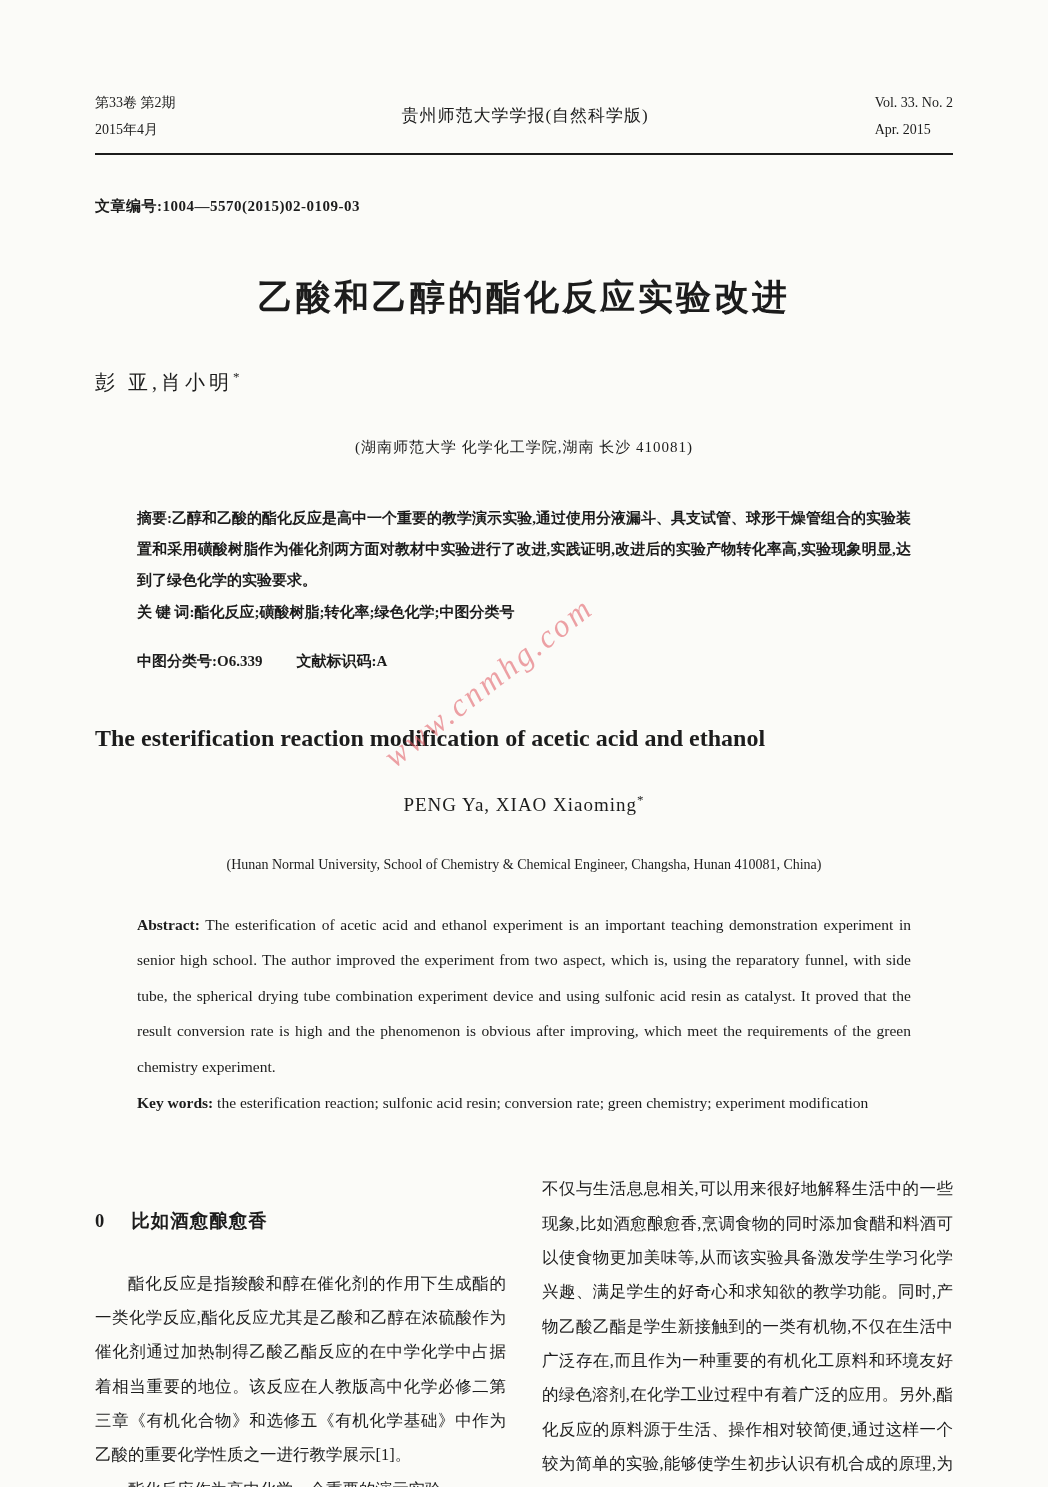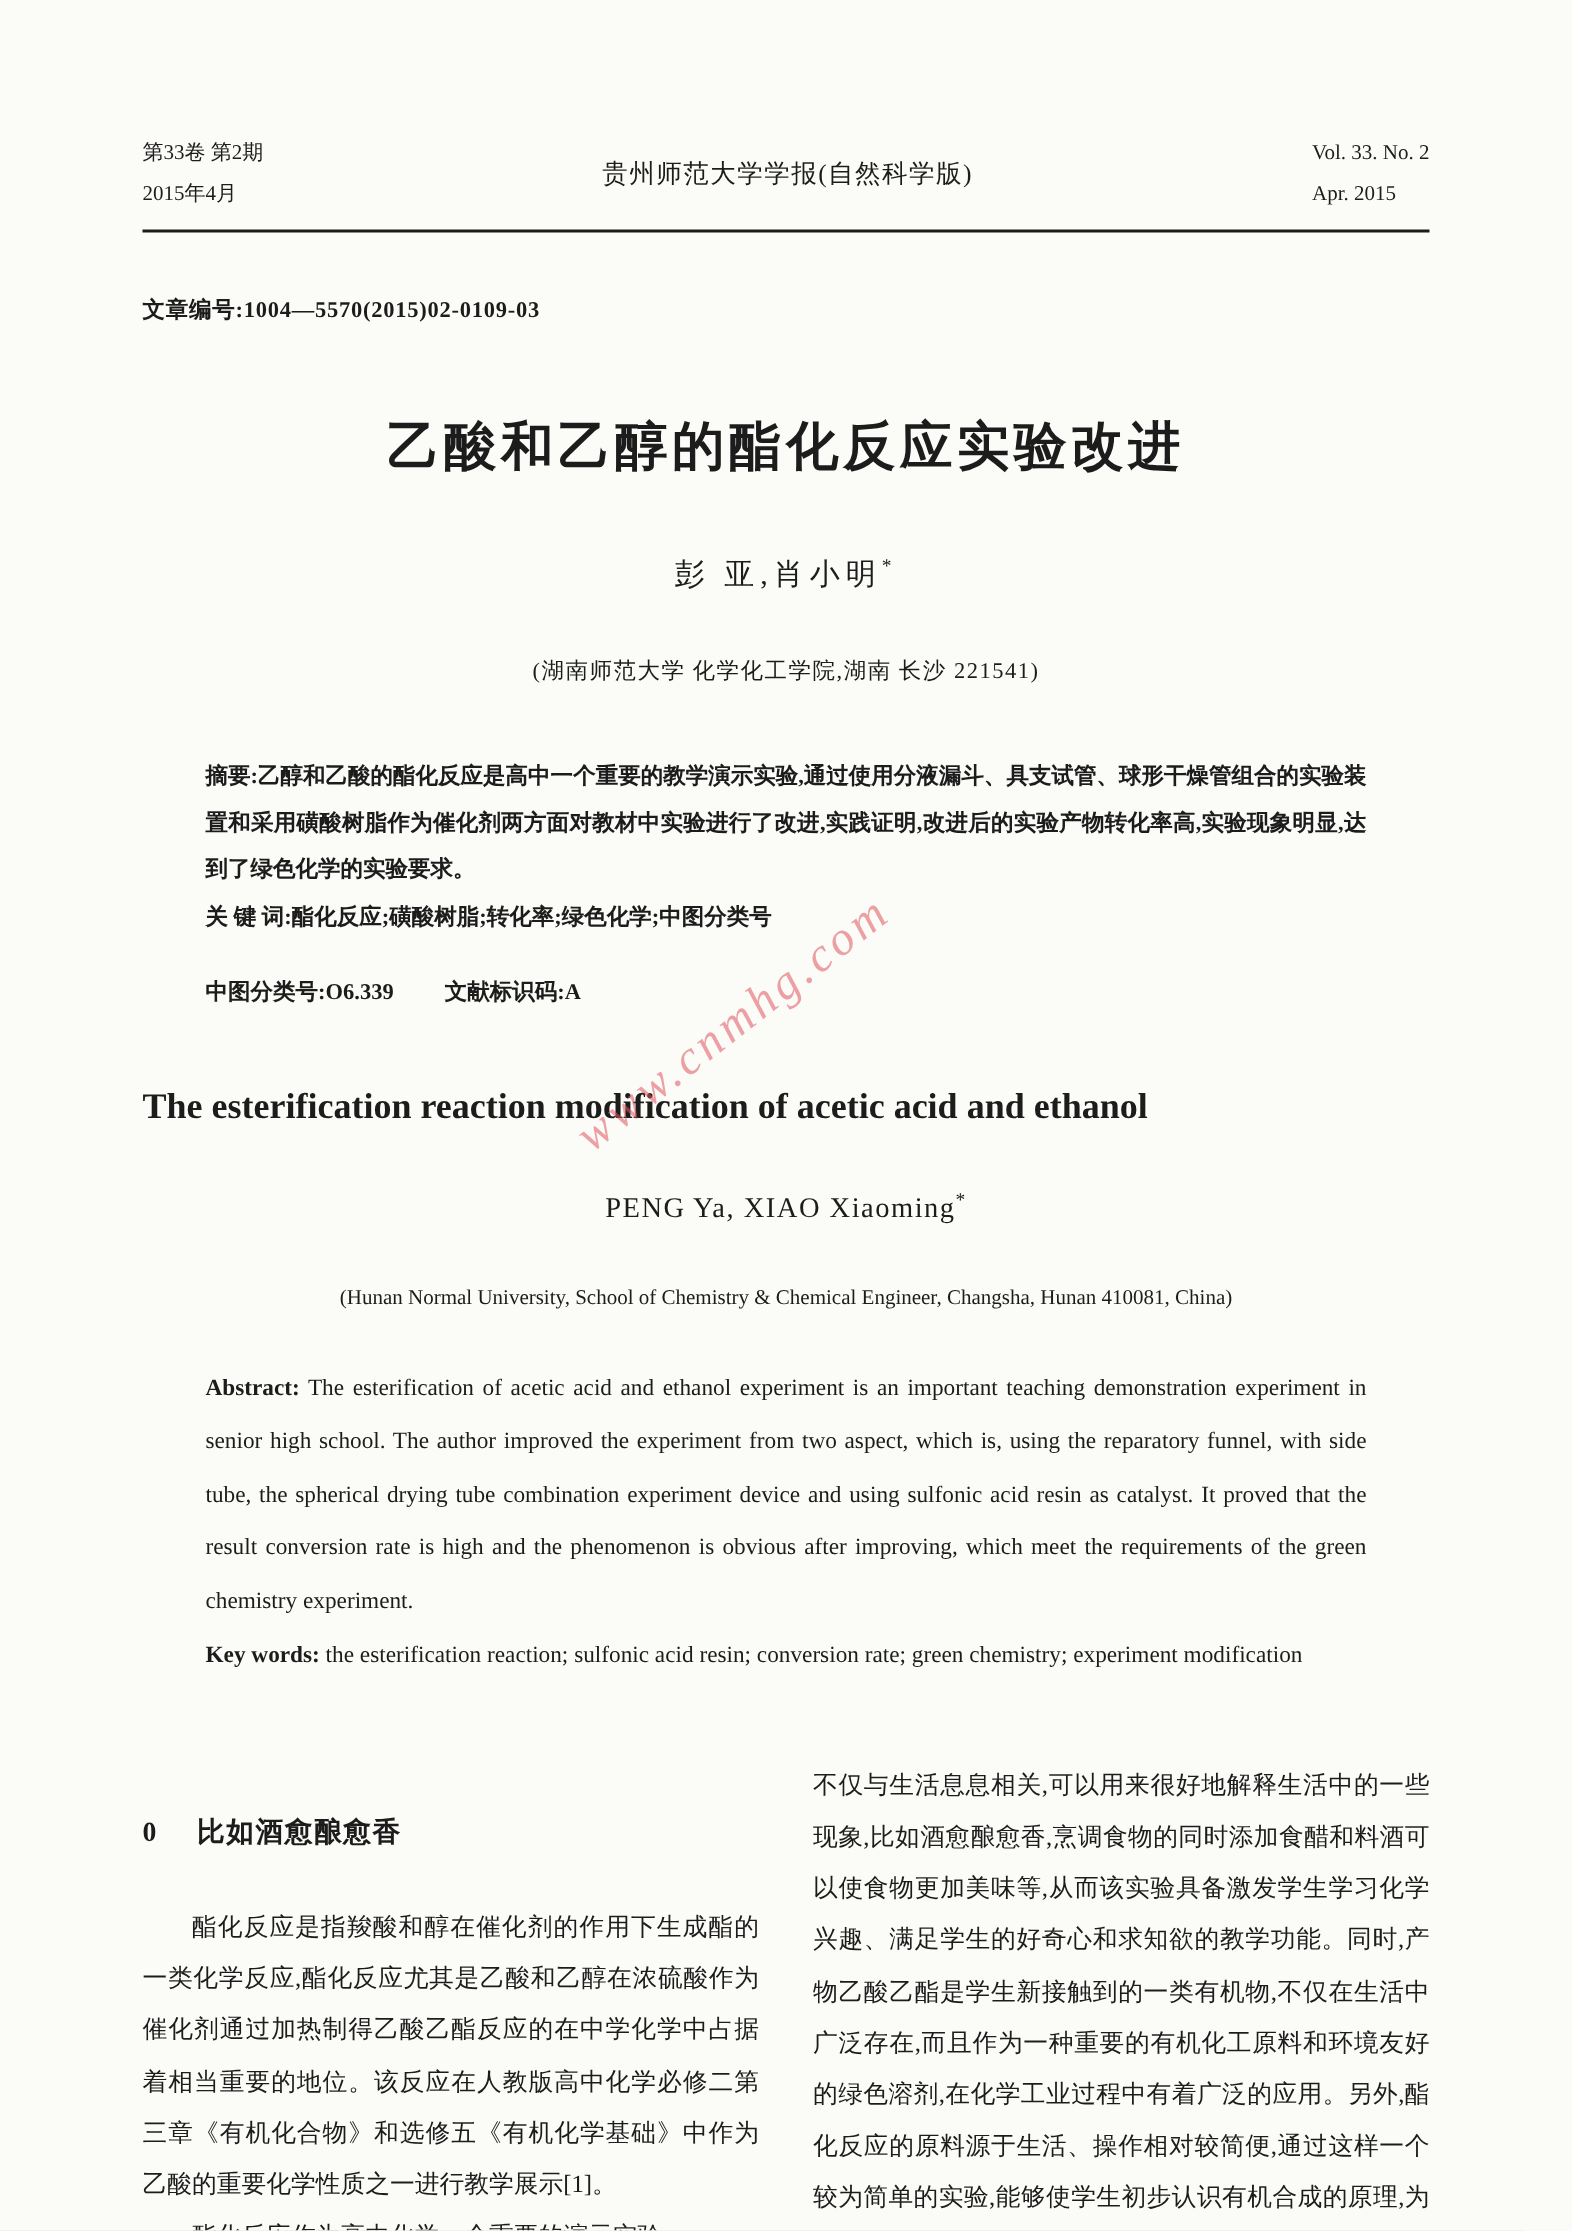--- a/index.html
+++ b/index.html
@@ -32,21 +32,21 @@
 
   
   .article-number { margin-top: 42px; font-size: 15px; font-weight: bold; letter-spacing: 0.5px; }
   .title-cn {
     margin-top: 58px;
     text-align: center;
     font-size: 35px;
     font-weight: bold;
     letter-spacing: 3px;
   }
-  .authors-cn { margin-top: 48px; text-align: center; font-size: 20px; letter-spacing: 4px; }
+  .authors-cn { margin-top: 48px; font-size: 20px; letter-spacing: 4px; }
   .authors-cn sup, .authors-en sup { font-size: 13px; }
   .affil-cn { margin-top: 42px; text-align: center; font-size: 15px; letter-spacing: 1px; }
 
   .abs-block { margin-top: 46px; padding: 0 42px; }
   .abs-cn { font-size: 15px; font-weight: bold; line-height: 2.05; text-align: justify; }
   .kw-cn { font-size: 15px; font-weight: bold; line-height: 2.05; margin-top: 2px; }
   .clc-cn { font-size: 15px; font-weight: bold; margin-top: 24px; }
   .clc-cn .gap { display: inline-block; width: 34px; }
   .b { font-weight: bold; }
 
@@ -106,21 +106,21 @@
       <div>Apr. 2015</div>
     </div>
   </div>
 
   <div class="article-number">文章编号:1004—5570(2015)02-0109-03</div>
 
   <h1 class="title-cn">乙酸和乙醇的酯化反应实验改进</h1>
 
   <div class="authors-cn"><span>彭  亚,肖小明</span><sup>*</sup></div>
 
-  <div class="affil-cn">(湖南师范大学 化学化工学院,湖南 长沙  221541)</div>
+  <div class="affil-cn">(湖南师范大学 化学化工学院,湖南 长沙  410081)</div>
 
   <div class="abs-block">
     <p class="abs-cn"><span class="b">摘要:</span><span>乙醇和乙酸的酯化反应是高中一个重要的教学演示实验,通过使用分液漏斗、具支试管、球形干燥管组合的实验装置和采用磺酸树脂作为催化剂两方面对教材中实验进行了改进,实践证明,改进后的实验产物转化率高,实验现象明显,达到了绿色化学的实验要求。</span></p>
     <p class="kw-cn"><span class="b">关  键  词:</span><span>酯化反应;磺酸树脂;转化率;绿色化学;中图分类号</span></p>
     <p class="clc-cn"><span class="b">中图分类号:</span><span>O6.339</span><span class="gap"></span><span class="b">文献标识码:</span><span>A</span></p>
   </div>
 
   <h2 class="title-en">The esterification reaction modification of acetic acid and ethanol</h2>
 
   <div class="authors-en"><span>PENG Ya, XIAO Xiaoming</span><sup>*</sup></div>

